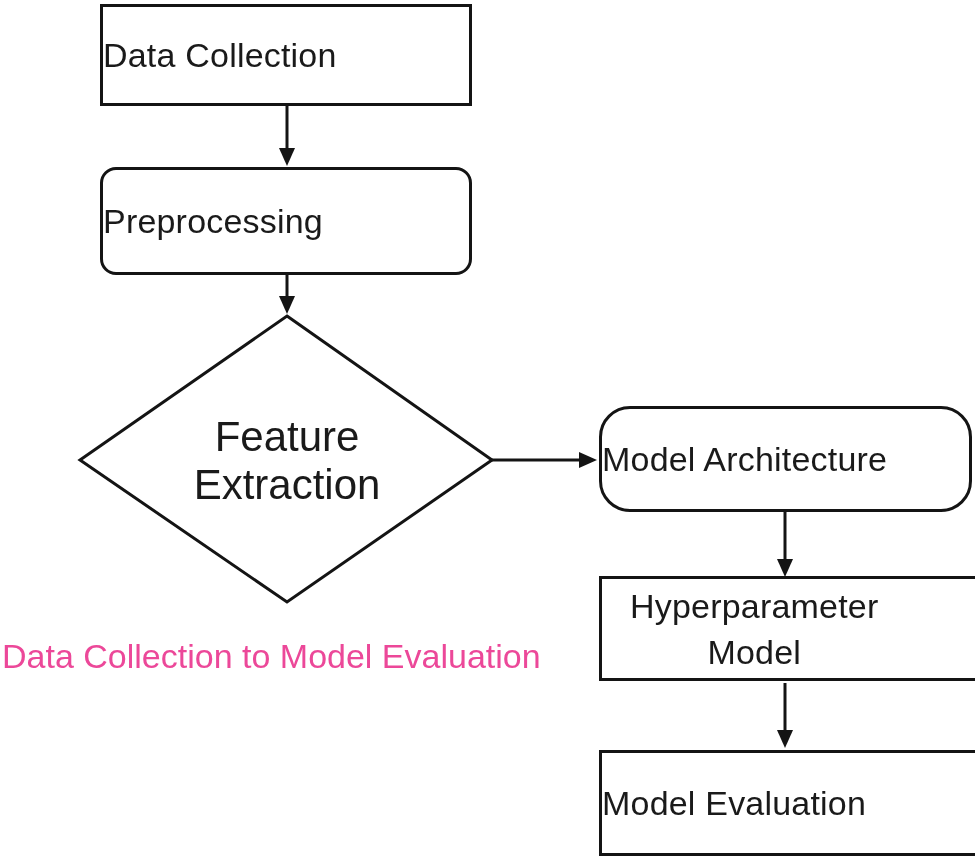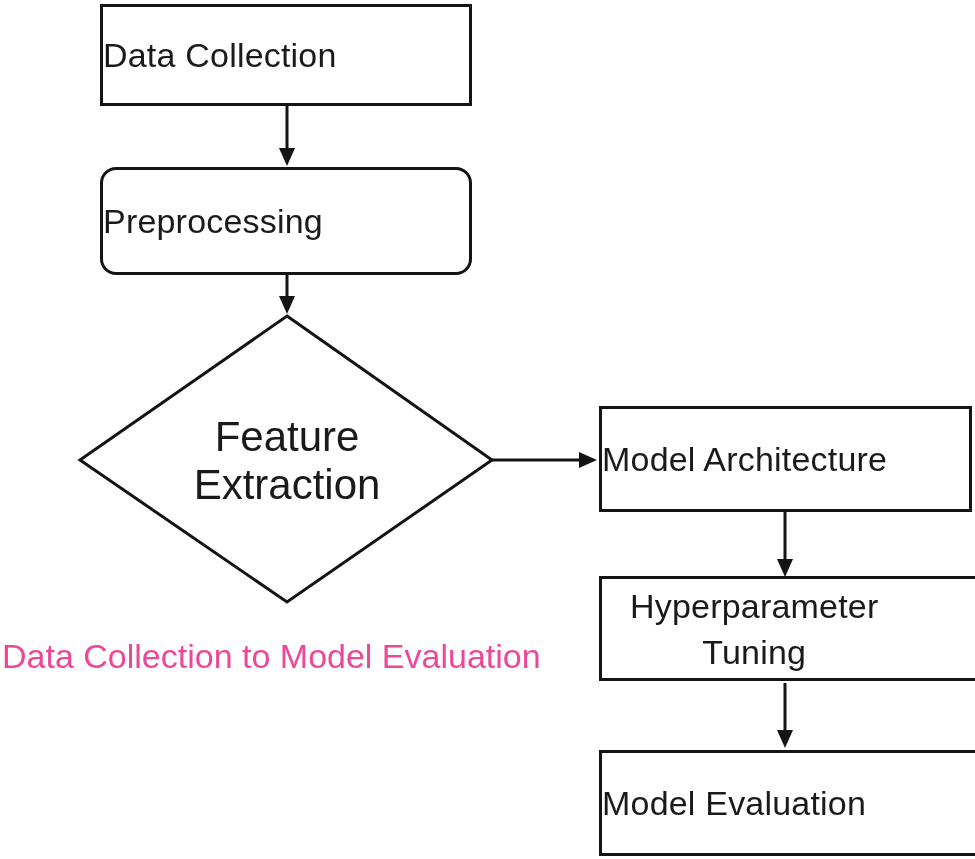--- a/index.html
+++ b/index.html
@@ -31,21 +31,21 @@
     align-items: center;
     justify-content: flex-start;
     text-align: center;
     color: #1a1a1a;
     font-size: 34px;
     line-height: 46px;
     letter-spacing: 0.2px;
   }
   #node-data-collection   { left: 100px; top: 4px;   width: 372px; height: 102px; }
   #node-preprocessing     { left: 100px; top: 167px; width: 372px; height: 108px; border-radius: 16px; }
-  #node-model-architecture{ left: 599px; top: 406px; width: 373px; height: 106px; }
+  #node-model-architecture{ left: 599px; top: 406px; width: 373px; height: 106px; border-radius: 31px; }
   #node-hyperparameter    { left: 599px; top: 576px; width: 428px; height: 105px; padding-left: 28px; }
   #node-model-evaluation  { left: 599px; top: 750px; width: 434px; height: 106px; }
   .two-line span { display: block; }
   #node-feature-extraction-label {
     position: absolute;
     left: 137px;
     top: 413px;
     width: 300px;
     text-align: center;
     color: #1a1a1a;
@@ -114,21 +114,21 @@
     <span>Extraction</span>
   </div>
 
   <div class="flow-box" id="node-model-architecture">
     <span>Model Architecture</span>
   </div>
 
   <div class="flow-box two-line" id="node-hyperparameter">
     <span>
       <span>Hyperparameter</span>
-      <span>Tuning</span>
+      <span>Model</span>
     </span>
   </div>
 
   <div class="flow-box" id="node-model-evaluation">
     <span>Model Evaluation</span>
   </div>
 
   <div id="diagram-caption">Data Collection to Model Evaluation</div>
 
 </div>

